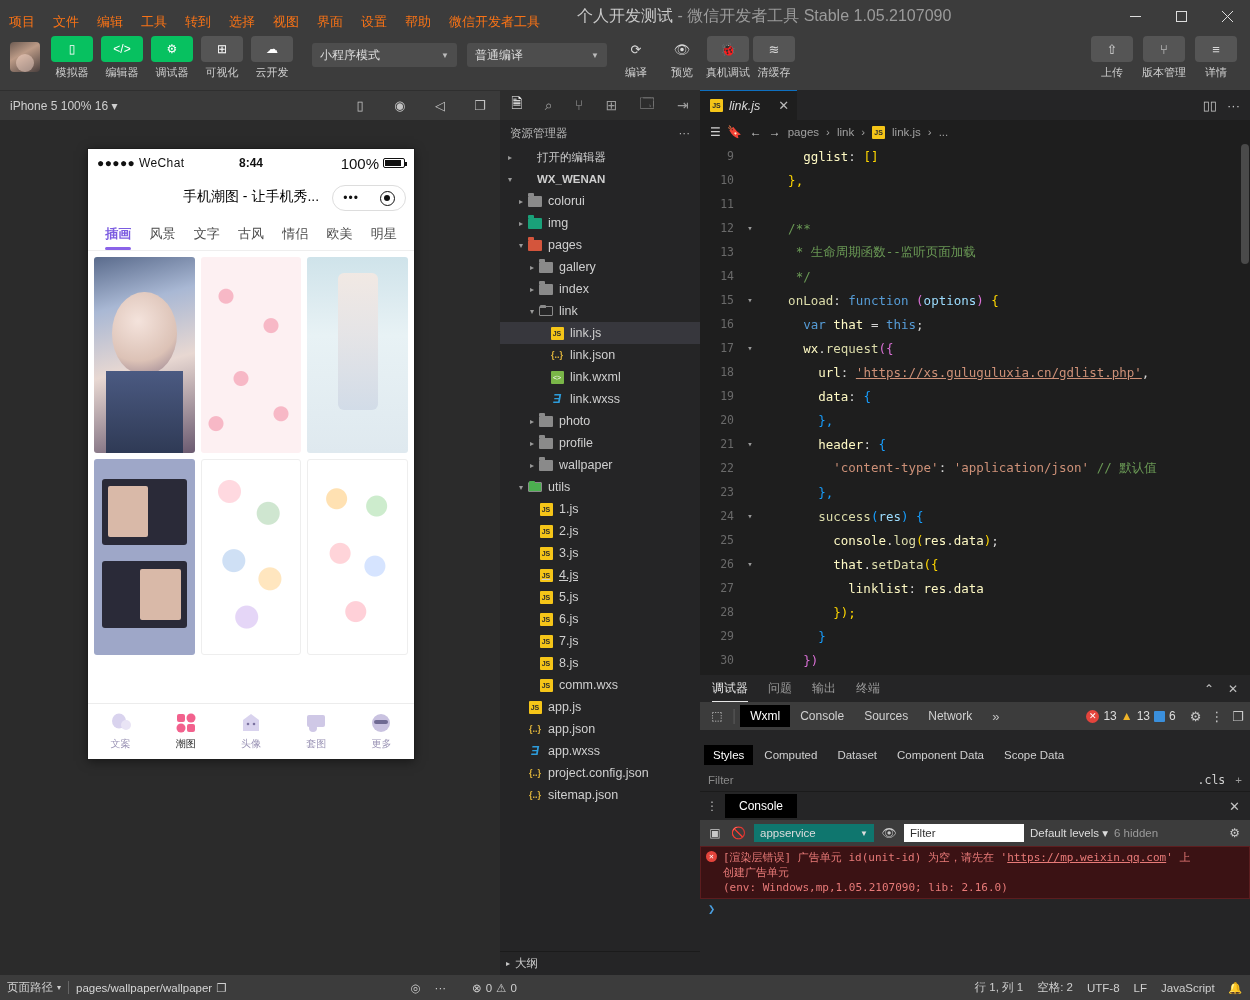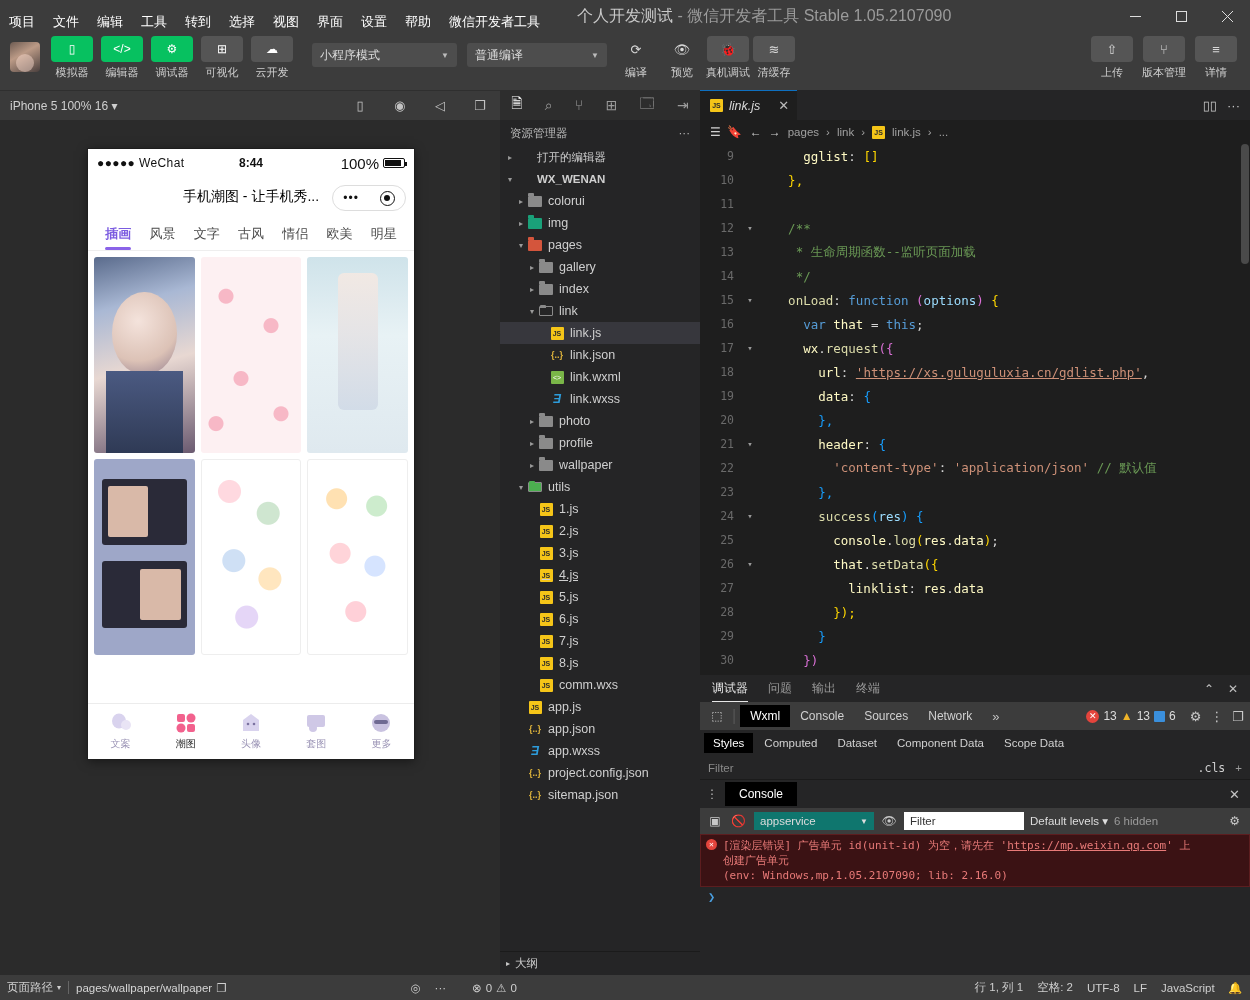--- a/index.html
+++ b/index.html
@@ -11,21 +11,21 @@
     color: #ccc;
   }
   #app { position: relative; width: 1250px; height: 1000px; background: #343434; }
 
   
   .menubar {
     position: absolute; left:0; top:0; width:1250px; height:32px;
     background:#3c3c3c; display:flex; align-items:center;
   }
   .menubar .mi {
-    font-size:13px; color:#ffffff; padding:6px 9px; height:32px;
+    font-size:13px; color:#f97316; padding:6px 9px; height:32px;
     line-height:32px; cursor:default; white-space:nowrap;
   }
   .win-title {
     font-size:16px; color:#9b9b9b; margin-left:28px; white-space:nowrap;
   }
   .win-title .wt-strong { color:#c9c9c9; }
   .win-btns { position:absolute; right:0; top:0; height:32px; display:flex; }
   .win-btns div {
     width:46px; height:32px; display:flex; align-items:center; justify-content:center;
     font-size:13px; color:#d8d8d8;
@@ -241,21 +241,21 @@
   .dv-toolbar .picker { color:#c9c9c9; font-size:12px; width:22px; text-align:center; }
   .dv-tab { font-size:12px; color:#d0d0d0; padding:4px 10px; }
   .dv-tab.active { background:#000; color:#fff; }
   .dv-more { color:#c0c0c0; font-size:13px; padding:0 6px; }
   .dv-counts { margin-left:auto; display:flex; align-items:center; gap:4px; font-size:12px; color:#ddd; padding-right:4px;}
   .err-dot { width:13px;height:13px;border-radius:50%;background:#e4443c;color:#fff;font-size:9px;display:flex;align-items:center;justify-content:center;}
   .warn-tri { color:#f0b429; font-size:12px; }
   .info-sq { width:11px;height:11px;background:#3a8fdc;border-radius:1px;}
   .dv-icons { display:flex; gap:9px; color:#c9c9c9; font-size:13px; padding-left:6px;}
   .styles-tabs {
-    height:26px; background:#252526; display:flex; align-items:center; padding-left:4px; gap:2px;
+    height:26px; background:#252526; display:flex; align-items:center; padding-left:4px; gap:2px;margin-top:12px;
   }
   .st-tab { font-size:11.5px; color:#d0d0d0; padding:4px 9px; }
   .st-tab.active { background:#000; color:#fff; }
   .filter-row {
     height:24px; display:flex; align-items:center; padding:0 8px; font-size:11.5px;
     color:#8a8a8a; background:#252526; border-bottom:1px solid #1b1b1b;
   }
   .filter-row .cls-btn { margin-left:auto; color:#d0d0d0; font-family:"DejaVu Sans Mono",monospace; }
   .filter-row .plus { color:#9a9a9a; margin-left:10px; }
 

